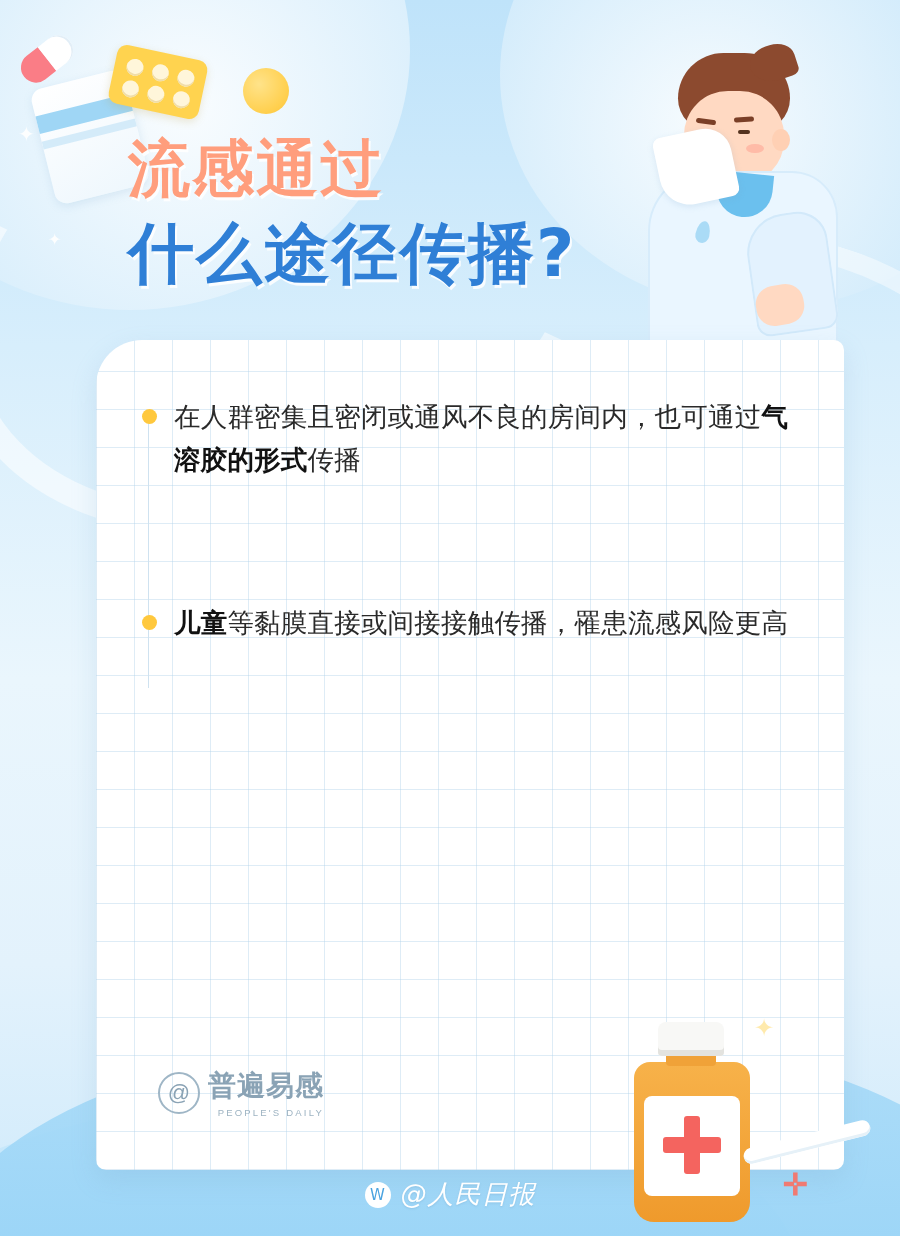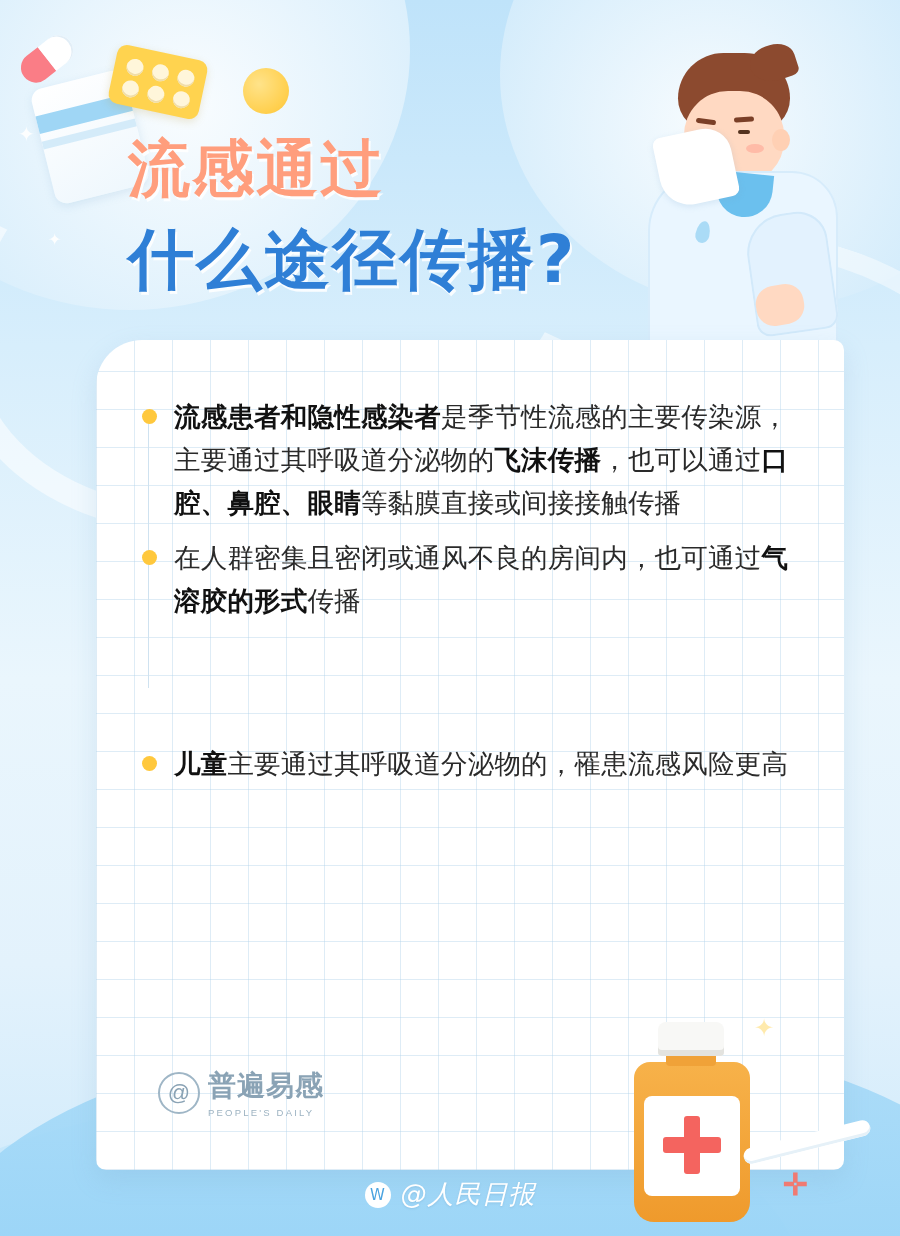--- a/index.html
+++ b/index.html
@@ -271,21 +271,21 @@
     line-height: 1.08;
   }
   .title-line2 {
     font-family: "DejaVu Sans", "Liberation Sans", sans-serif;
     font-size: 66px;
     font-weight: bold;
     letter-spacing: 2px;
     color: #2f7fd6;
     text-shadow: 2px 3px 0 rgba(255,255,255,.85);
     line-height: 1.12;
-    margin-top: 20px;
+    margin-top: 14px;
     text-align: right;
   }
 
   
   .card {
     position: absolute;
     left: 96px; top: 340px;
     width: 748px; height: 830px;
     background:
       repeating-linear-gradient(0deg, rgba(173,208,233,.40) 0px, rgba(173,208,233,.40) 1px, transparent 1px, transparent 38px),
@@ -355,20 +355,21 @@
     font-weight: bold;
     color: #8aa3b5;
     letter-spacing: 1px;
   }
   .logo-text-sub {
     font-family: "Liberation Sans", sans-serif;
     font-size: 9.5px;
     color: #9db3c2;
     letter-spacing: 2.2px;
     margin-top: 2px;
+    text-align: right;
   }
 
   
   .footer {
     position: absolute;
     left: 0; bottom: 24px;
     width: 100%;
     display: flex;
     align-items: center;
     justify-content: center;
@@ -447,25 +448,24 @@
   <div class="title-wrap">
     <div class="title-line1">流感通过</div>
     <div class="title-line2">什么途径传播?</div>
   </div>
 
   <div class="card">
     <div class="connector"></div>
 
     <div class="bullet-list">
       <div id="group1">
-          <div class="bullet-item"><b>流感患者和隐性感染者</b><span>是季节性流感的主要传染源，主要通过其呼吸道分泌物的</span><b>飞沫传播</b><span>，也可以通过</span><b>口腔、鼻腔、眼睛</b><span>等黏膜直接或间接接触传播</span></div>
           <div class="bullet-item"><span>在人群密集且密闭或通风不良的房间内，也可通过</span><b>气溶胶的形式</b><span>传播</span></div>
         </div>
       <div id="group2" class="group-2">
-          <div class="bullet-item"><b>儿童</b><span>主要通过其呼吸道分泌物的，罹患流感风险更高</span></div>
+          <div class="bullet-item"><b>儿童</b><span>等黏膜直接或间接接触传播，罹患流感风险更高</span></div>
         </div>
     </div>
 
     <div class="logo">
       <div class="logo-badge">@</div>
       <div>
         <div class="logo-text-main">普遍易感</div>
         <div class="logo-text-sub">PEOPLE'S DAILY</div>
       </div>
     </div>

